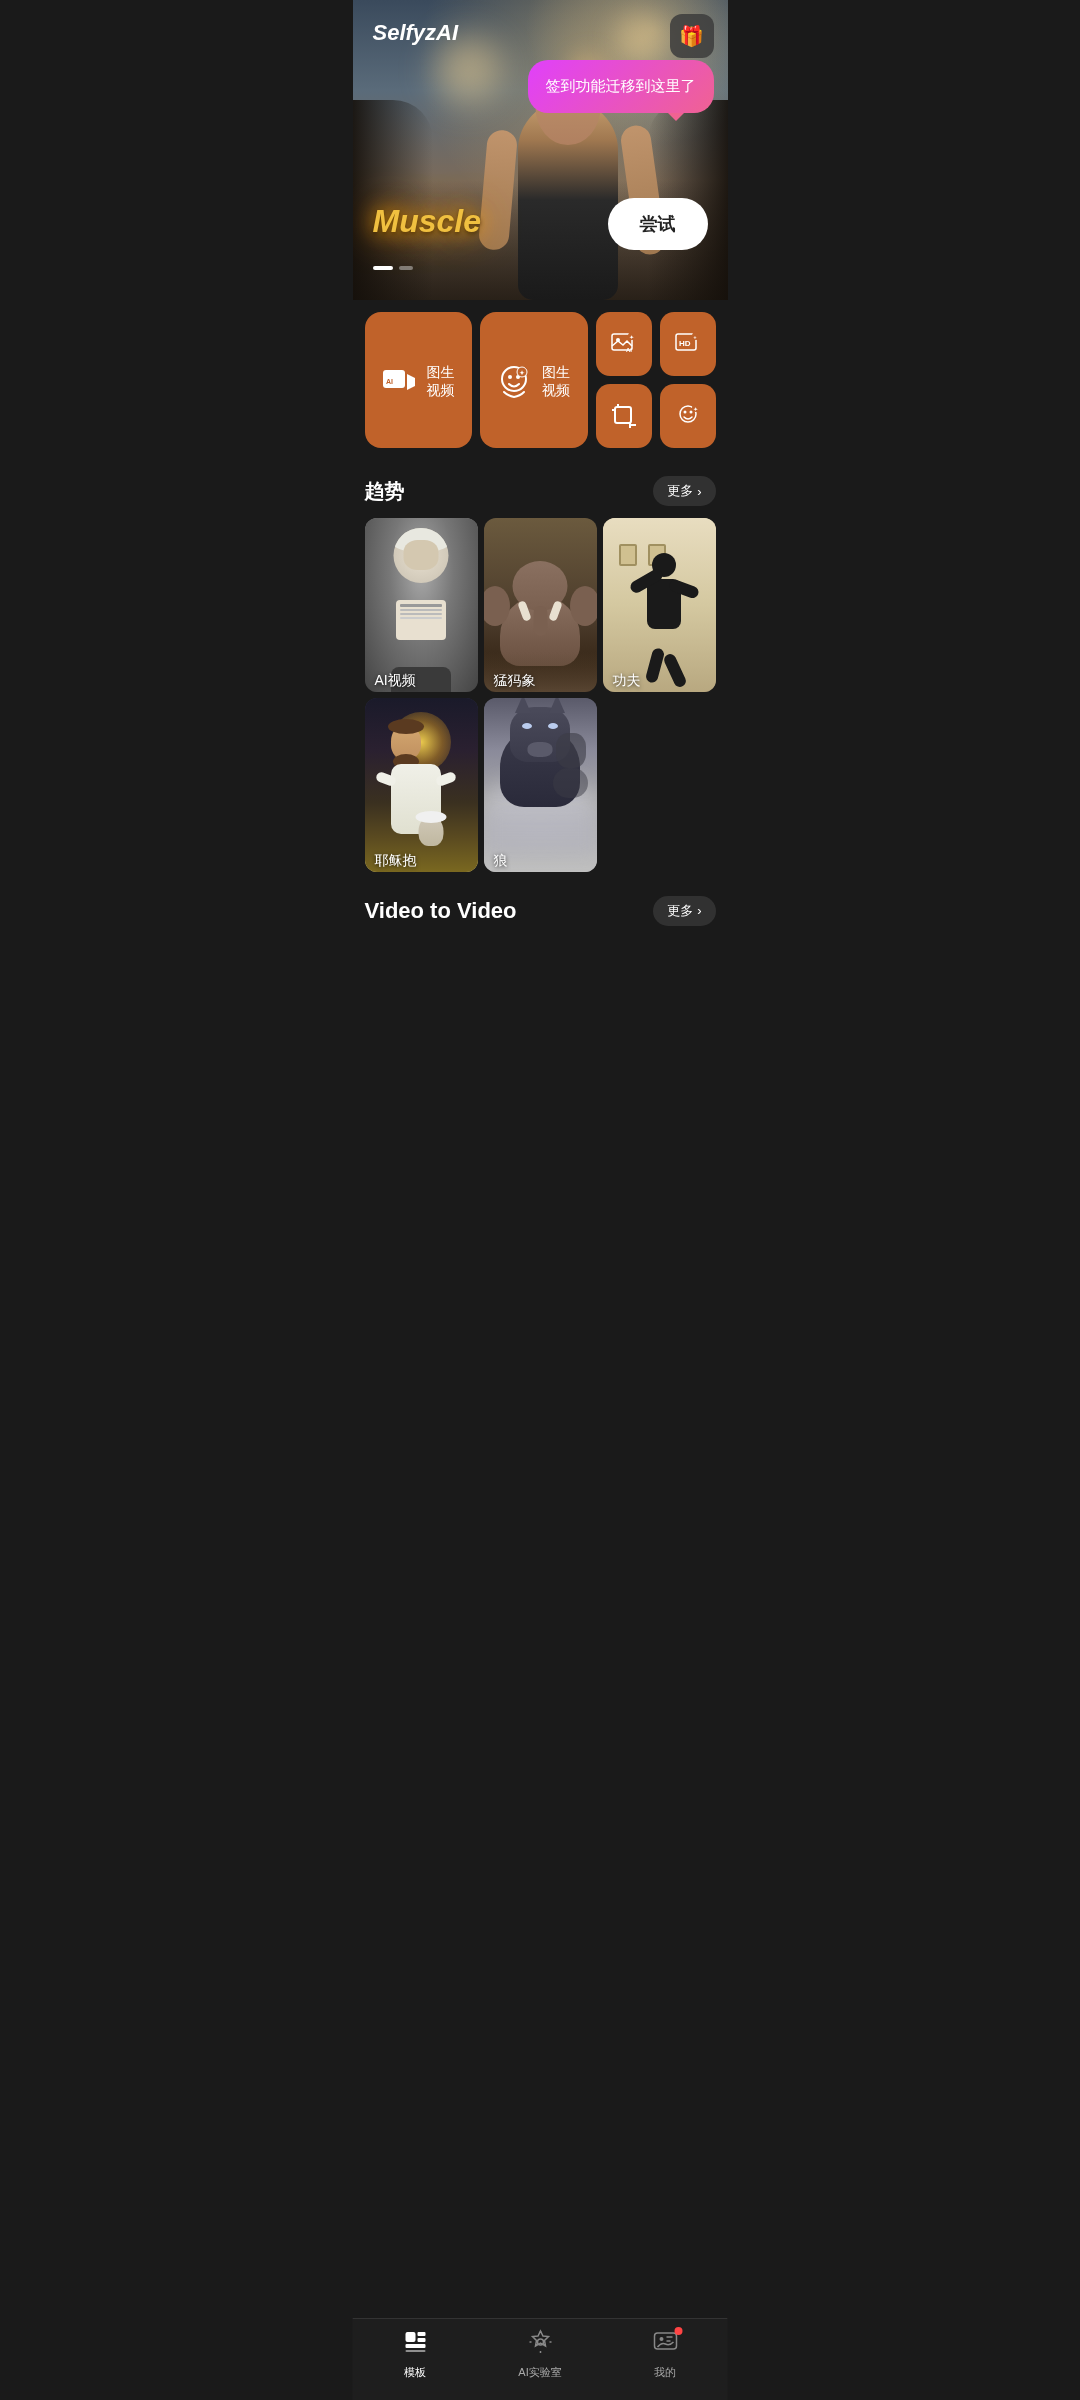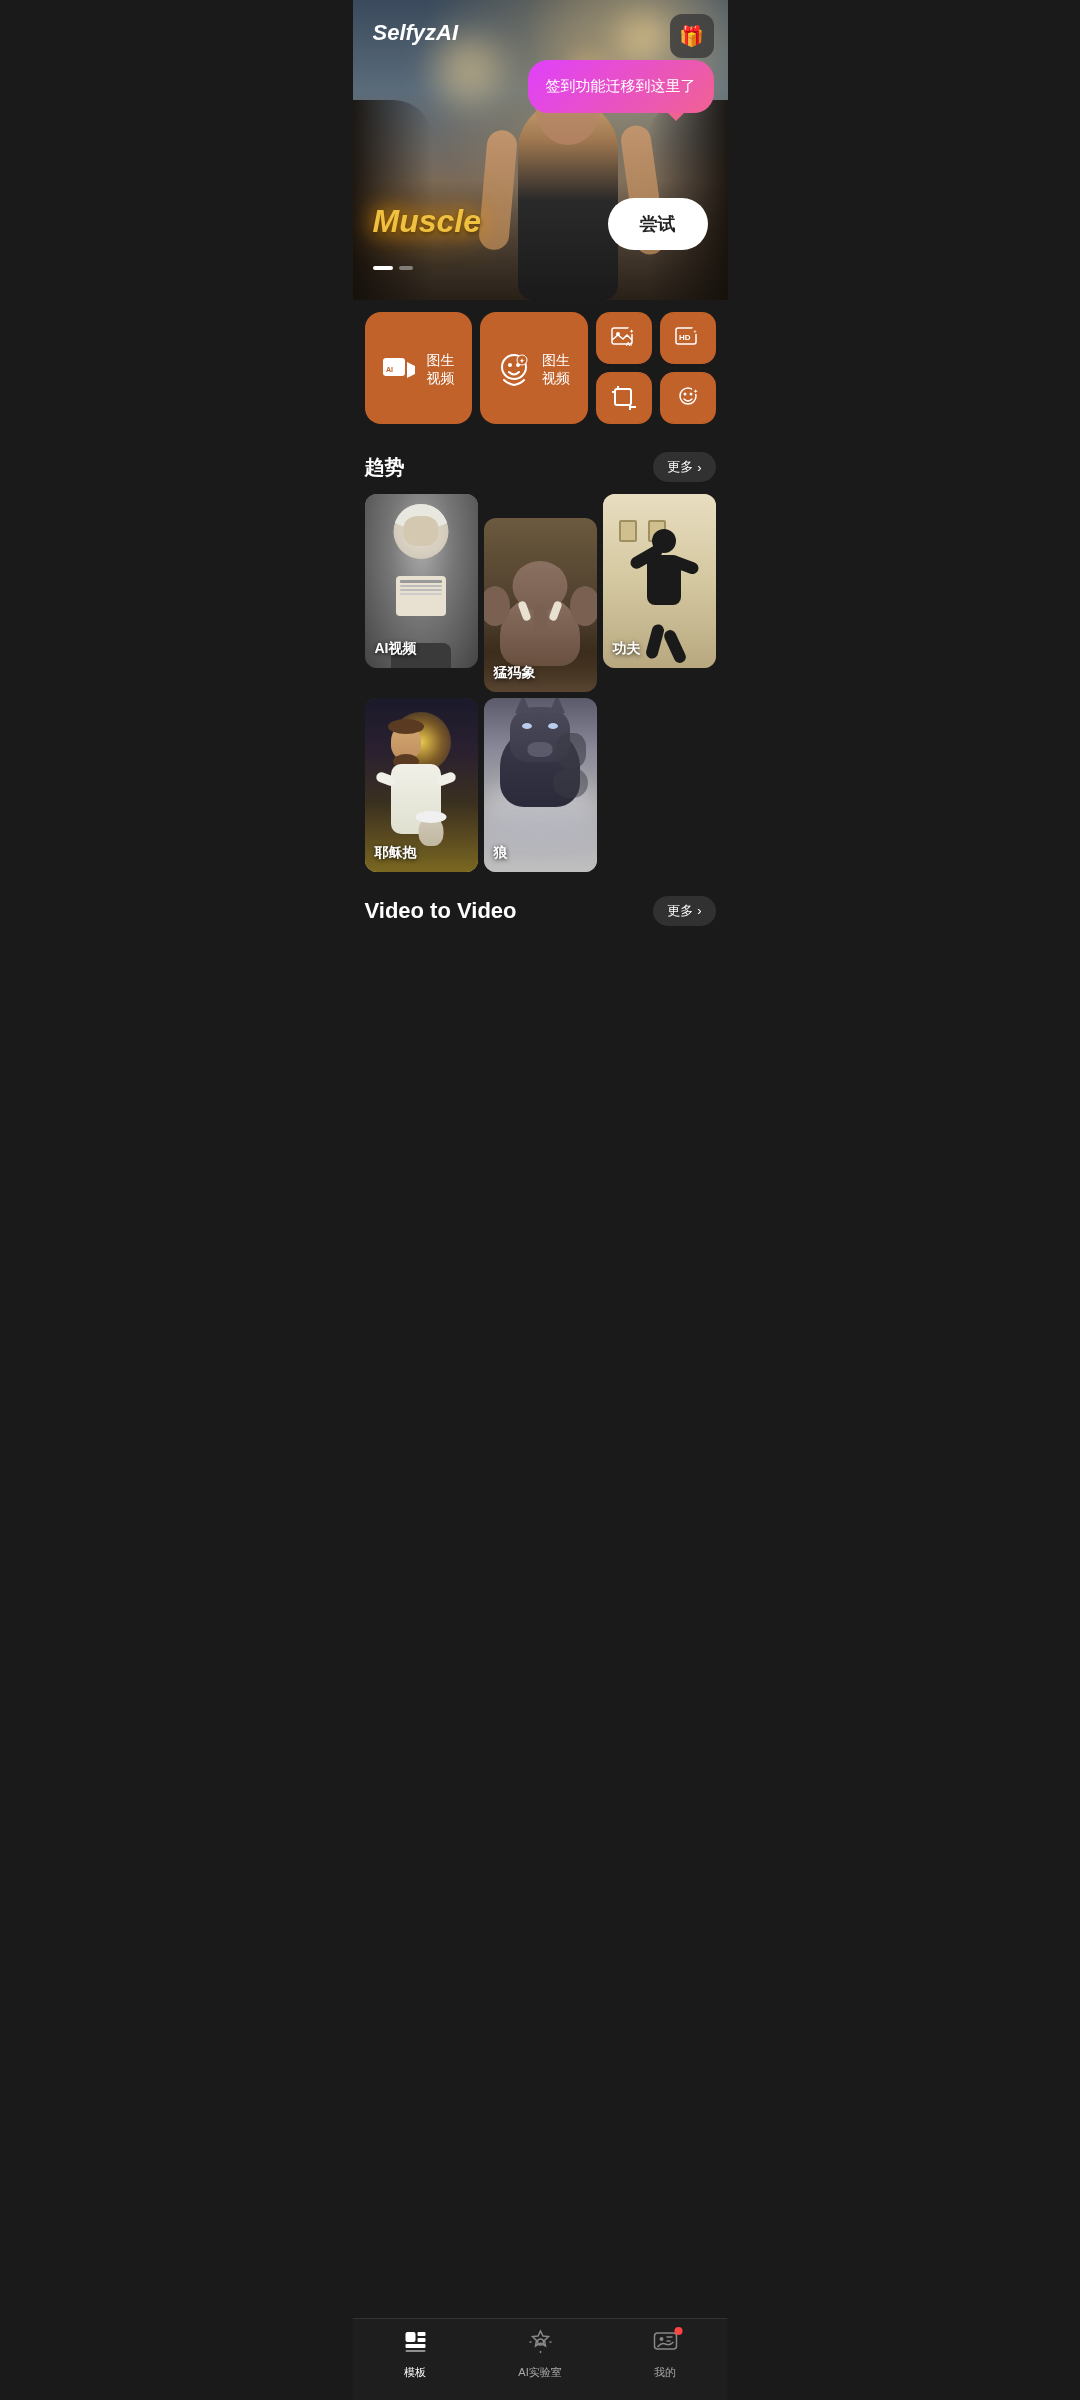--- a/index.html
+++ b/index.html
@@ -161,21 +161,21 @@
 
     .action-grid-2x2 {
       display: grid;
       grid-template-columns: 1fr 1fr;
       gap: 8px;
     }
     .action-card-small {
       background: #c0622a;
       border-radius: 14px;
       width: 56px;
-      height: 52px;
+      height: 64px;
       display: flex;
       align-items: center;
       justify-content: center;
       cursor: pointer;
       font-size: 22px;
     }
 
     
     .section {
       padding: 16px 12px 8px;
@@ -225,45 +225,44 @@
     }
     .bg-einstein::before {
       content: '';
       position: absolute;
       inset: 0;
       background: radial-gradient(ellipse at 50% 30%, #aaa 0%, #777 40%, #444 100%);
     }
     
     .bg-elephant {
       background: linear-gradient(180deg, #6b5a3e 0%, #4a3a2a 60%, #2a1a0a 100%);
-      margin-top: 24px;
     }
     
     .bg-kungfu {
       background: linear-gradient(180deg, #d4c4a0 0%, #b0a080 50%, #7a6a50 100%);
     }
     
     .bg-lion {
       background: linear-gradient(180deg, #87CEEB 0%, #6aB4D8 30%, #c8a060 60%, #d4a870 100%);
     }
     
     .bg-jesus {
       background: linear-gradient(180deg, #2a2a4a 0%, #3a3a5a 30%, #c8b880 60%, #f0e090 80%, #e0d080 100%);
     }
     
     .bg-wolf {
       background: linear-gradient(180deg, #4a4a5a 0%, #7a7a8a 30%, #9a9aaa 60%, #aaaaaa 100%);
     }
 
     .trend-label {
       position: absolute;
-      bottom: 10px;
+      bottom: 2px;
       left: 10px;
       font-size: 14px;
-      font-weight: 700;
+      font-weight: 400;
       color: #fff;
       text-shadow: 0 1px 4px rgba(0,0,0,0.8);
     }
 
     
     .bottom-nav {
       position: fixed;
       bottom: 0;
       left: 50%;
       transform: translateX(-50%);

